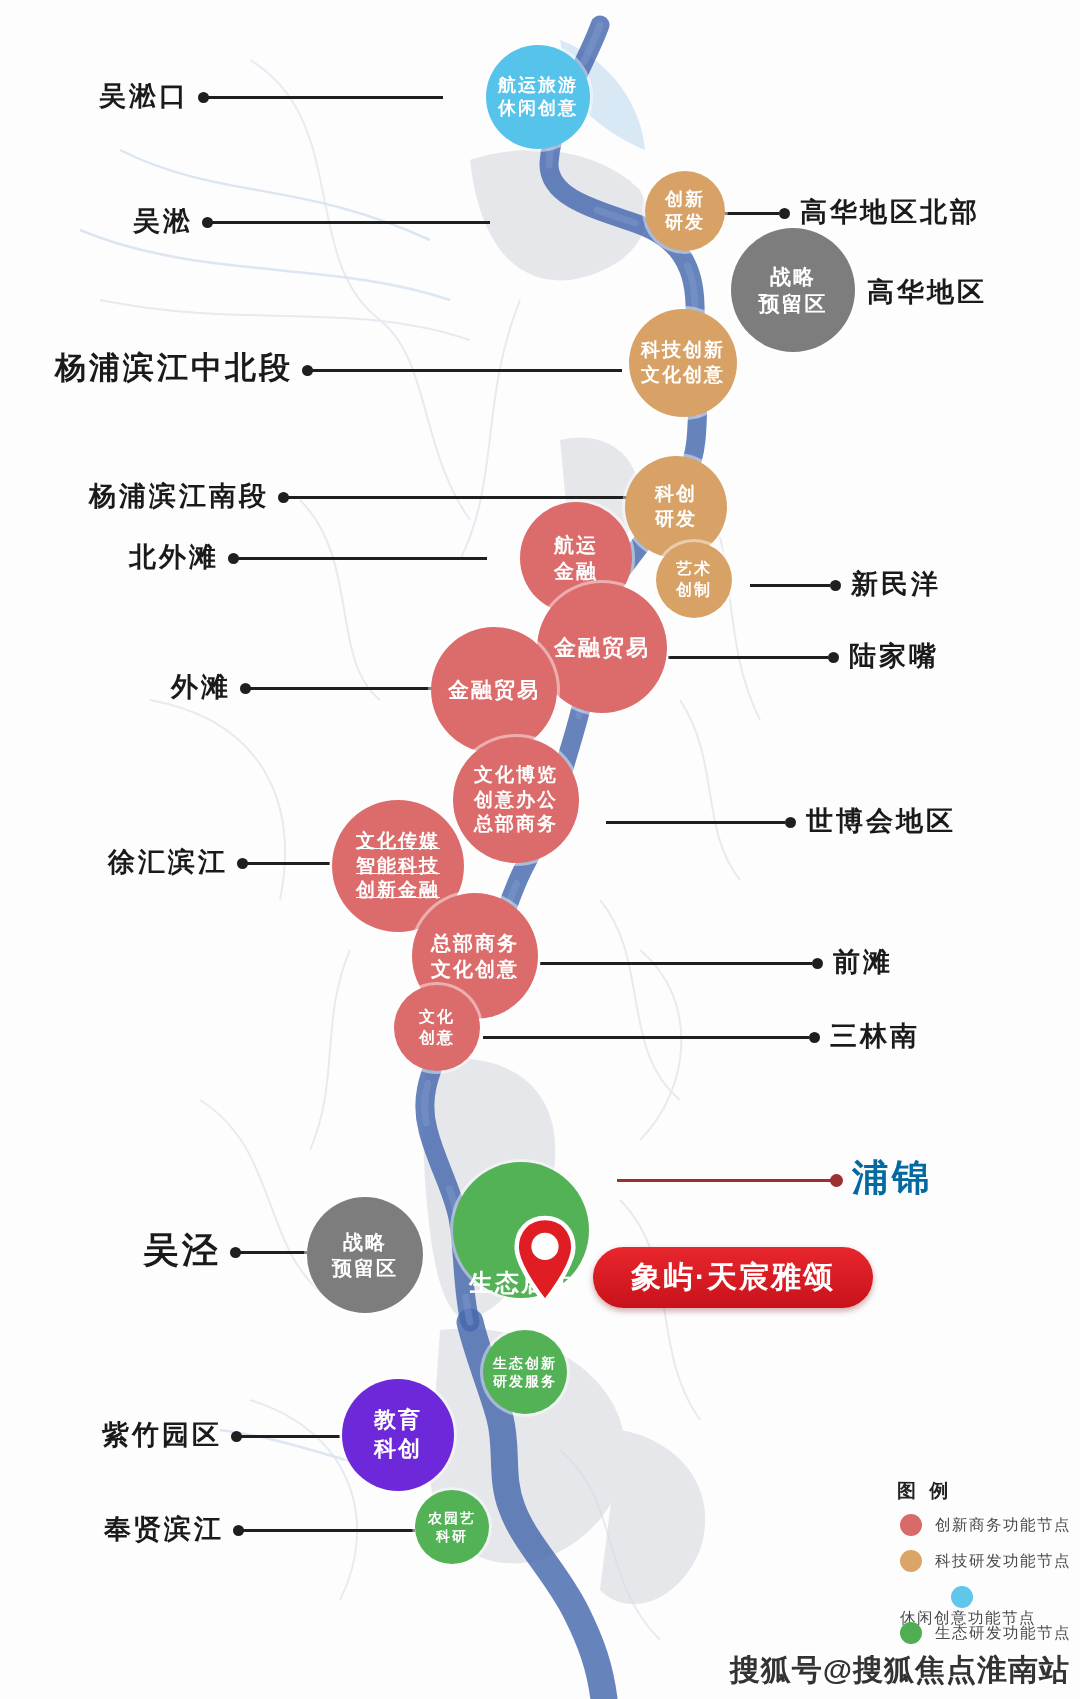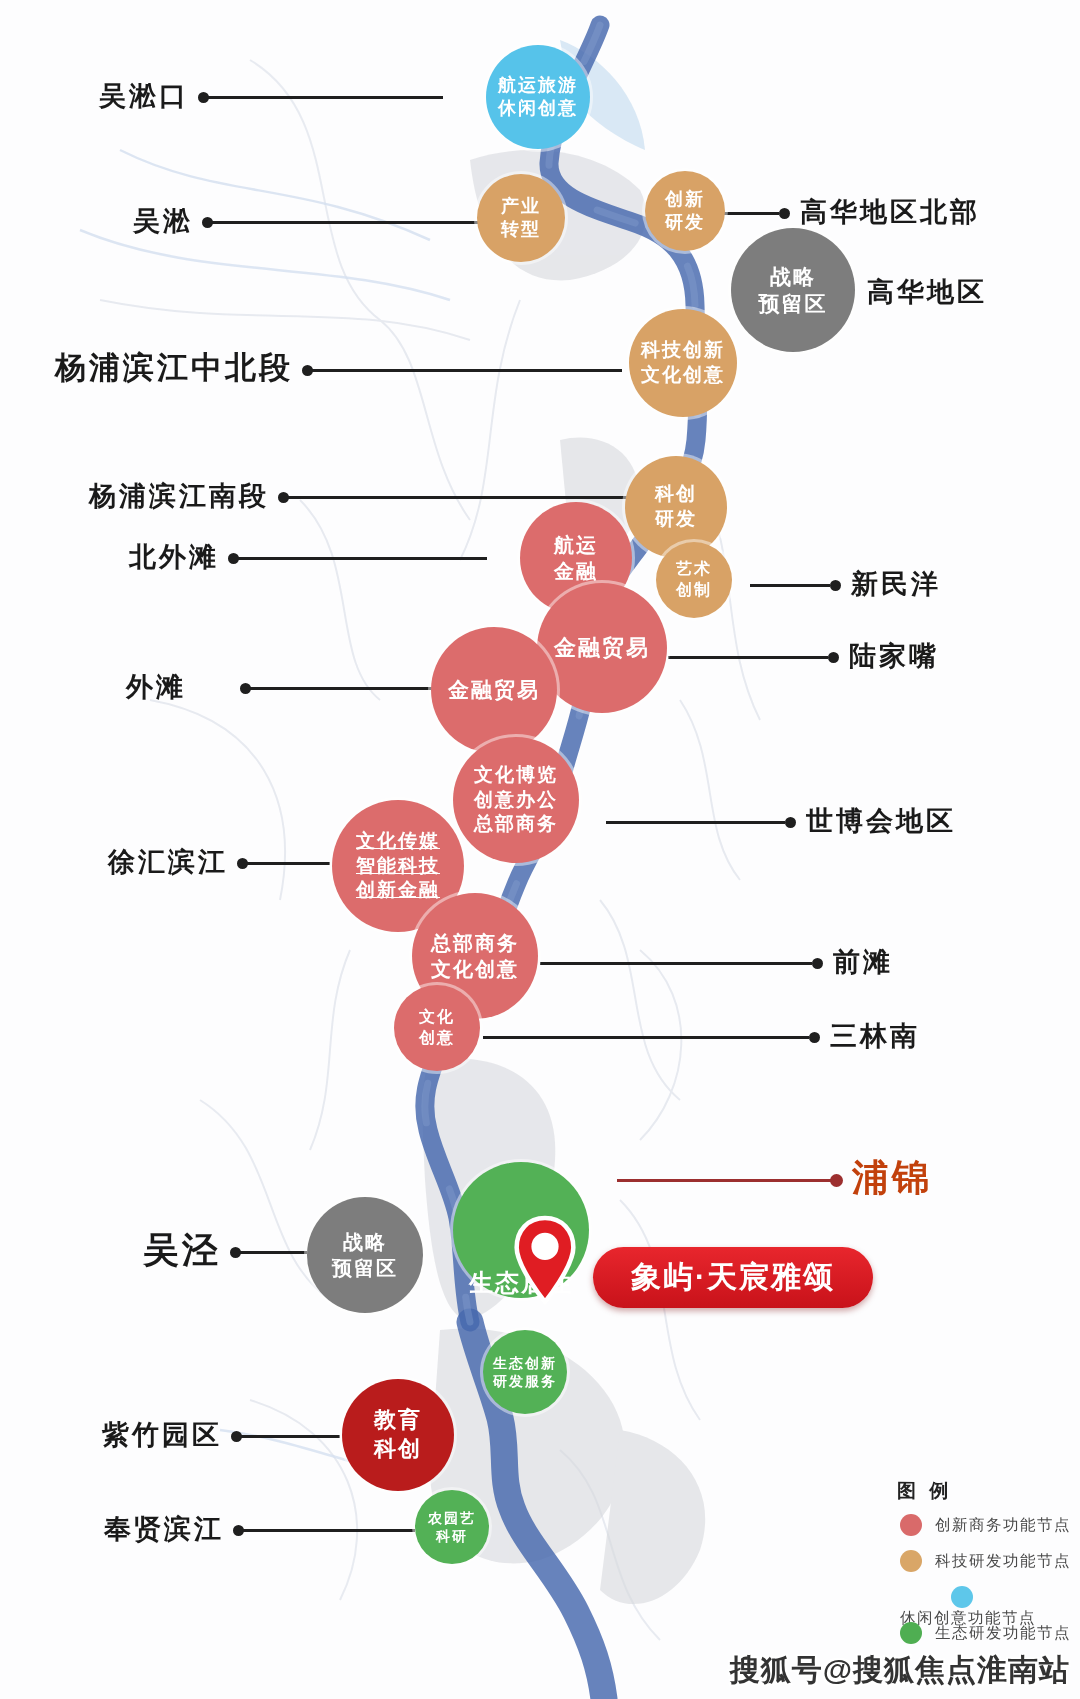--- a/index.html
+++ b/index.html
@@ -125,24 +125,20 @@
           <span class="legend-label">生态研发功能节点</span>
         </div>
       </div>
   </div>
 
   <div class="watermark" style="right:10px;top:1650px;">搜狐号@搜狐焦点淮南站</div>
 <div class="node" style="left: 486px; top: 45px; height: 104px; width: 104px; font-size: 18px; background: rgb(86, 195, 234);">
       <span>航运旅游</span>
       <span>休闲创意</span>
     </div>
-    <div class="node" style="left: 477px; top: 174px; height: 88px; width: 88px; font-size: 18px; background: rgb(216, 162, 102);">
-      <span>产业</span>
-      <span>转型</span>
-    </div>
     <div class="node" style="left: 645px; top: 171px; height: 80px; width: 80px; font-size: 18px; background: rgb(216, 162, 102);">
       <span>创新</span>
       <span>研发</span>
     </div>
     <div class="node" style="left: 731px; top: 228px; height: 124px; width: 124px; font-size: 21px; background: rgb(125, 125, 125);">
       <span>战略</span>
       <span>预留区</span>
     </div>
     <div class="node" style="left: 629px; top: 309px; height: 108px; width: 108px; font-size: 19px; background: rgb(216, 162, 102);">
       <span>科技创新</span>
@@ -188,21 +184,21 @@
       <span>生态居住</span>
     </div>
     <div class="node" style="left: 307px; top: 1197px; height: 116px; width: 116px; font-size: 20px; background: rgb(125, 125, 125);">
       <span>战略</span>
       <span>预留区</span>
     </div>
     <div class="node" style="left: 483px; top: 1330px; height: 84px; width: 84px; font-size: 14px; background: rgb(83, 177, 86);">
       <span>生态创新</span>
       <span>研发服务</span>
     </div>
-    <div class="node" style="left: 342px; top: 1379px; height: 112px; width: 112px; font-size: 22px; background: #b91c1c; text-align: right;">
+    <div class="node" style="left: 342px; top: 1379px; height: 112px; width: 112px; font-size: 22px; background: #6d28d9; text-align: right;">
       <span>教育</span>
       <span>科创</span>
     </div>
     <div class="node" style="left: 415px; top: 1490px; height: 74px; width: 74px; font-size: 14px; background: rgb(83, 177, 86);">
       <span>农园艺</span>
       <span>科研</span>
     </div>
     <div class="co-line" style="left: 208px; width: 235px; top: 95.5px; background: rgb(31, 31, 31);"></div>
     <div class="co-dot" style="height: 11px; width: 11px; left: 197.5px; top: 91.5px; background: rgb(31, 31, 31);"></div>
     <div class="co-text left" style="top: 97px; font-size: 27px; right: 891px;">吴淞口</div>
@@ -213,21 +209,21 @@
     <div class="co-dot" style="height: 11px; width: 11px; left: 301.5px; top: 364.5px; background: rgb(31, 31, 31);"></div>
     <div class="co-text left" style="top: 370px; font-size: 31px; right: 787px;">杨浦滨江中北段</div>
     <div class="co-line" style="left: 288px; width: 339px; top: 495.5px; background: rgb(31, 31, 31);"></div>
     <div class="co-dot" style="height: 11px; width: 11px; left: 277.5px; top: 491.5px; background: rgb(31, 31, 31);"></div>
     <div class="co-text left" style="top: 497px; font-size: 27px; right: 811px;">杨浦滨江南段</div>
     <div class="co-line" style="left: 238px; width: 249px; top: 556.5px; background: rgb(31, 31, 31);"></div>
     <div class="co-dot" style="height: 11px; width: 11px; left: 227.5px; top: 552.5px; background: rgb(31, 31, 31);"></div>
     <div class="co-text left" style="top: 558px; font-size: 27px; right: 861px;">北外滩</div>
     <div class="co-line" style="left: 250px; width: 182px; top: 686.5px; background: rgb(31, 31, 31);"></div>
     <div class="co-dot" style="height: 11px; width: 11px; left: 239.5px; top: 682.5px; background: rgb(31, 31, 31);"></div>
-    <div class="co-text left" style="top: 688px; font-size: 27px; right: 894px; margin-left: 26px;">外滩</div>
+    <div class="co-text left" style="top: 688px; font-size: 27px; right: 849px; margin-left: 26px;">外滩</div>
     <div class="co-line" style="left: 247px; width: 83px; top: 861.5px; background: rgb(31, 31, 31);"></div>
     <div class="co-dot" style="height: 11px; width: 11px; left: 236.5px; top: 857.5px; background: rgb(31, 31, 31);"></div>
     <div class="co-text left" style="top: 863px; font-size: 27px; right: 852px;">徐汇滨江</div>
     <div class="co-line" style="left: 240px; width: 67px; top: 1250.5px; background: rgb(31, 31, 31);"></div>
     <div class="co-dot" style="height: 11px; width: 11px; left: 229.5px; top: 1246.5px; background: rgb(31, 31, 31);"></div>
     <div class="co-text left" style="top: 1252px; font-size: 36px; right: 859px;">吴泾</div>
     <div class="co-line" style="left: 241px; width: 99px; top: 1434.5px; background: rgb(31, 31, 31);"></div>
     <div class="co-dot" style="height: 11px; width: 11px; left: 230.5px; top: 1430.5px; background: rgb(31, 31, 31);"></div>
     <div class="co-text left" style="top: 1436px; font-size: 27px; right: 858px;">紫竹园区</div>
     <div class="co-line" style="left: 243px; width: 172px; top: 1528.5px; background: rgb(31, 31, 31);"></div>
@@ -247,14 +243,14 @@
     <div class="co-dot" style="height: 11px; width: 11px; left: 784.5px; top: 816.5px; background: rgb(31, 31, 31);"></div>
     <div class="co-text right" style="top: 822px; font-size: 27px; left: 806px;">世博会地区</div>
     <div class="co-line" style="left: 540px; width: 272px; top: 961.5px; background: rgb(31, 31, 31);"></div>
     <div class="co-dot" style="height: 11px; width: 11px; left: 811.5px; top: 957.5px; background: rgb(31, 31, 31);"></div>
     <div class="co-text right" style="top: 963px; font-size: 27px; left: 833px;">前滩</div>
     <div class="co-line" style="left: 483px; width: 326px; top: 1035.5px; background: rgb(31, 31, 31);"></div>
     <div class="co-dot" style="height: 11px; width: 11px; left: 808.5px; top: 1031.5px; background: rgb(31, 31, 31);"></div>
     <div class="co-text right" style="top: 1037px; font-size: 27px; left: 830px;">三林南</div>
     <div class="co-line" style="left: 617px; width: 214px; top: 1178.5px; background: rgb(156, 47, 47);"></div>
     <div class="co-dot" style="height: 13px; width: 13px; left: 829.5px; top: 1173.5px; background: rgb(156, 47, 47);"></div>
-    <div class="co-text right" style="top: 1180px; font-size: 37px; color: #c2410c; left: 852px;">浦锦</div>
+    <div class="co-text right" style="top: 1180px; font-size: 37px; color: #0369a1; left: 852px;">浦锦</div>
   </div>
 
 </body></html>

